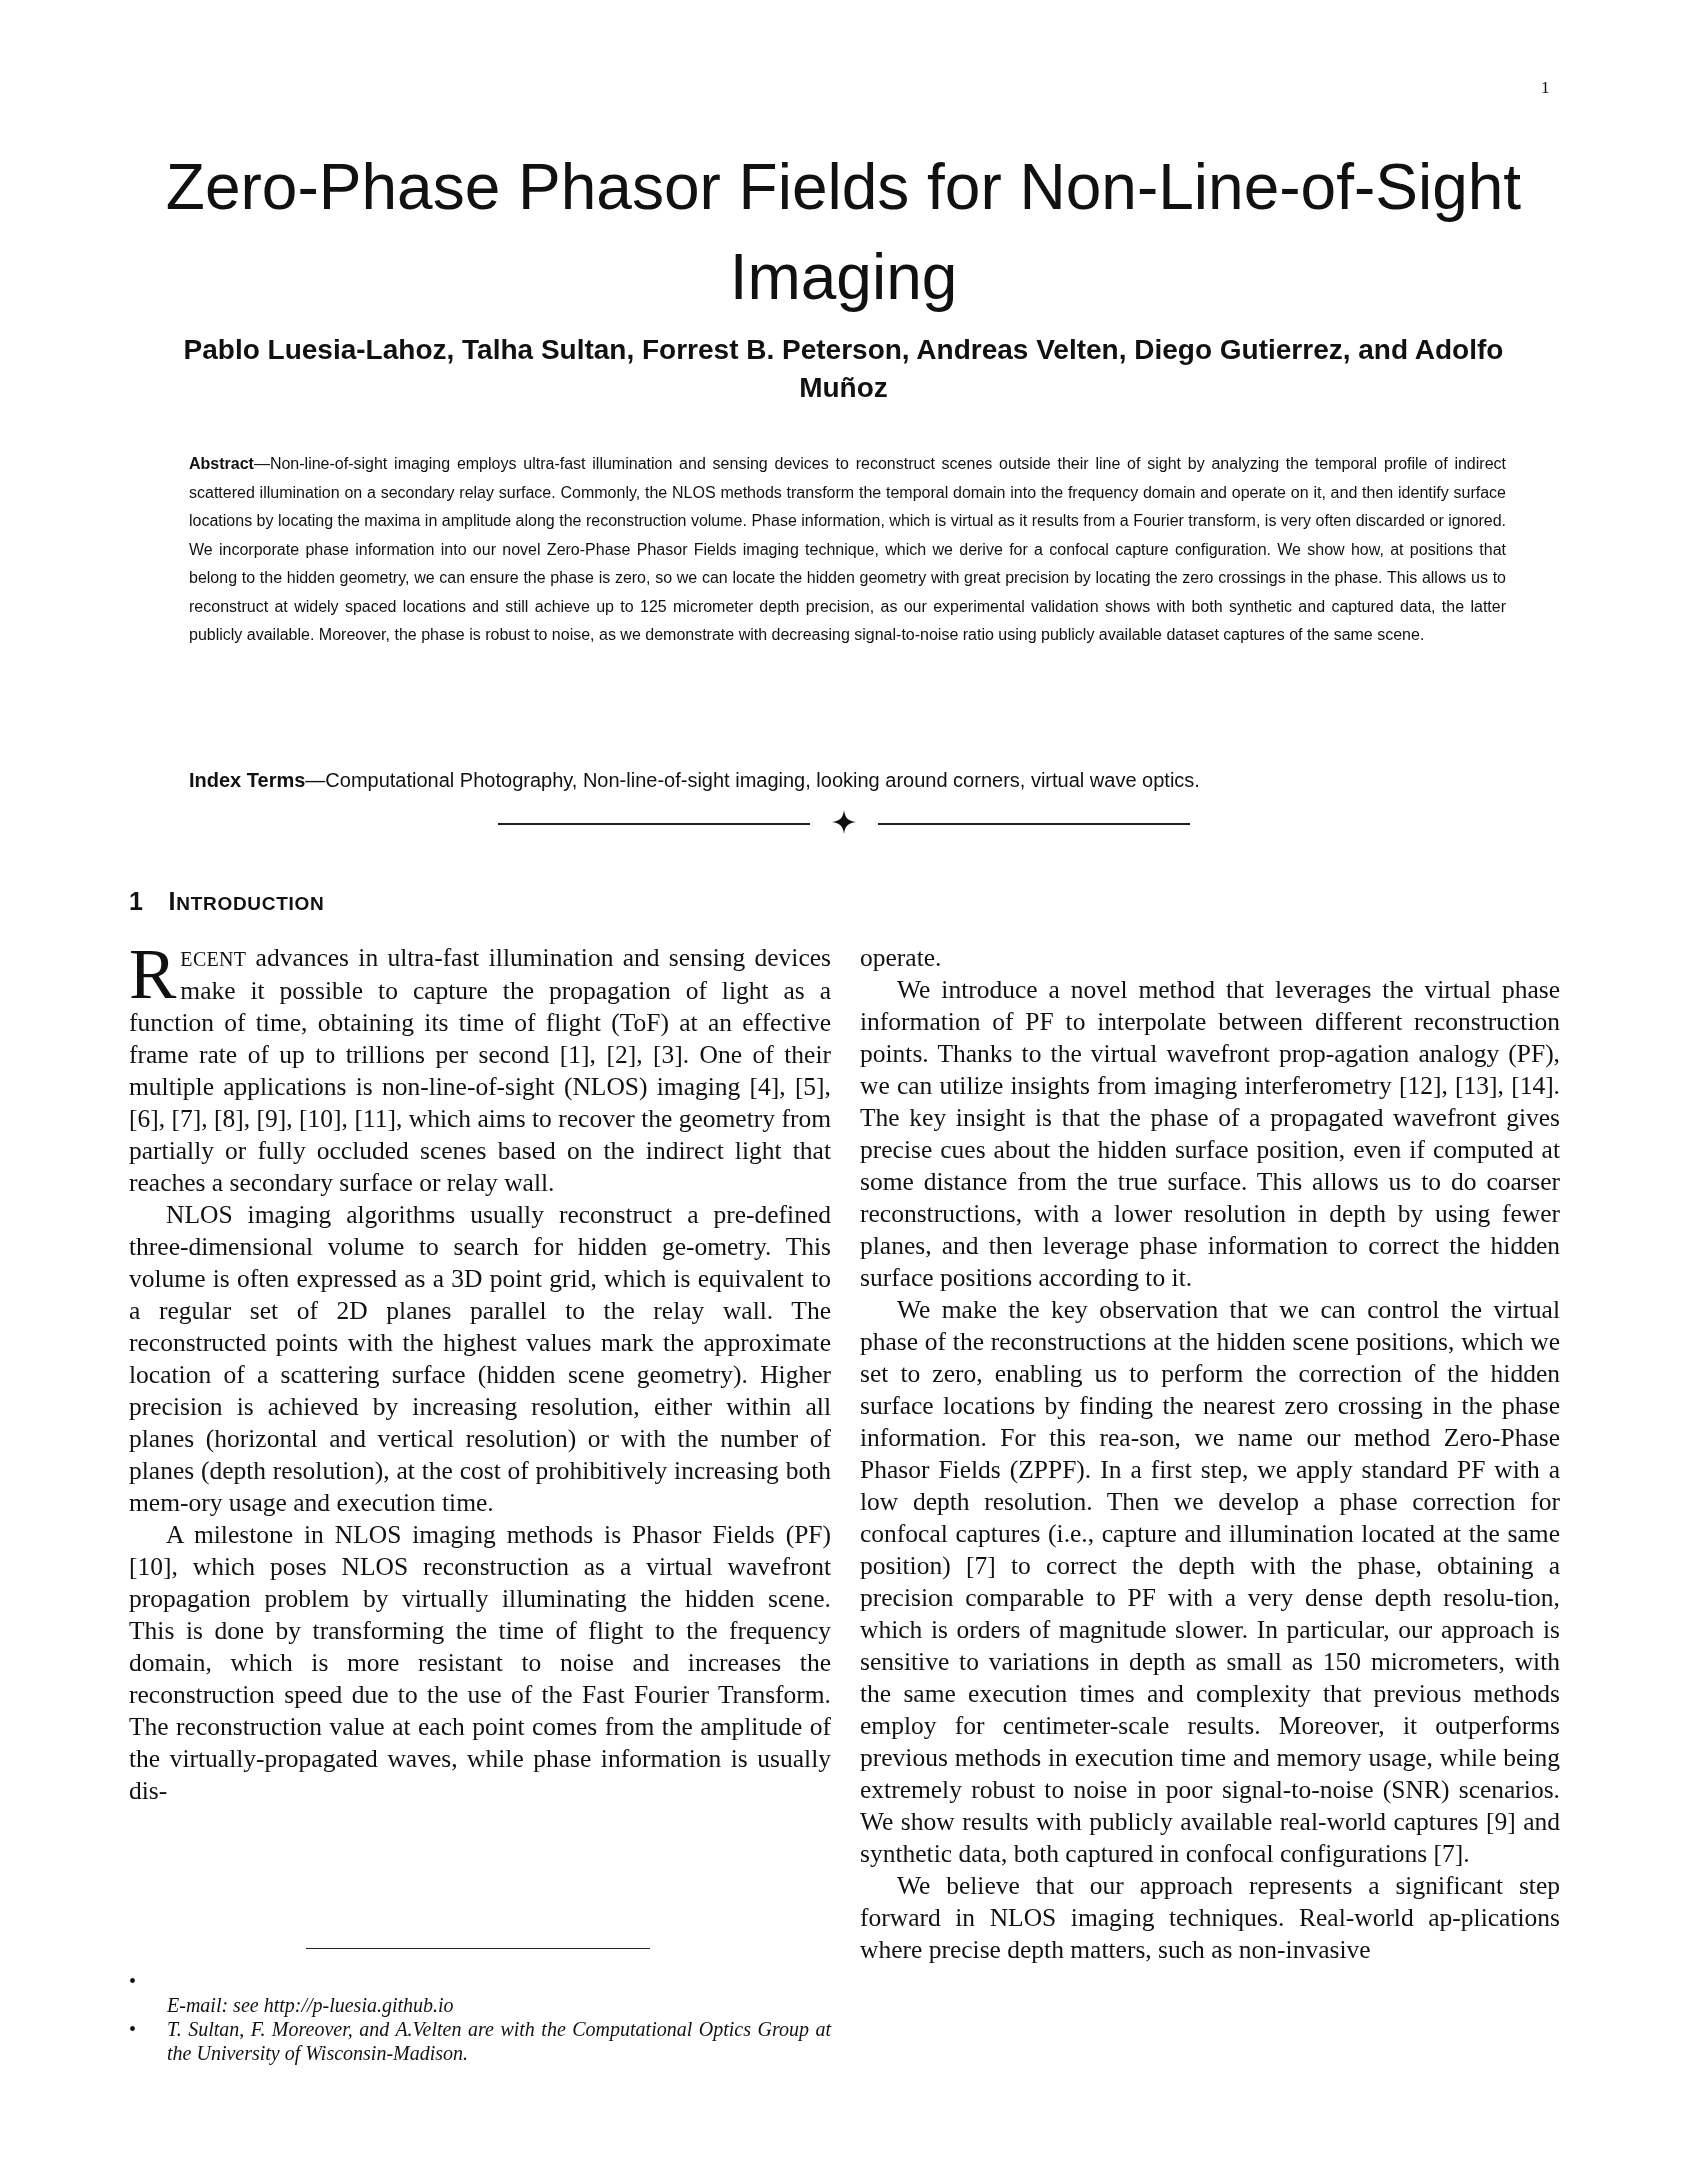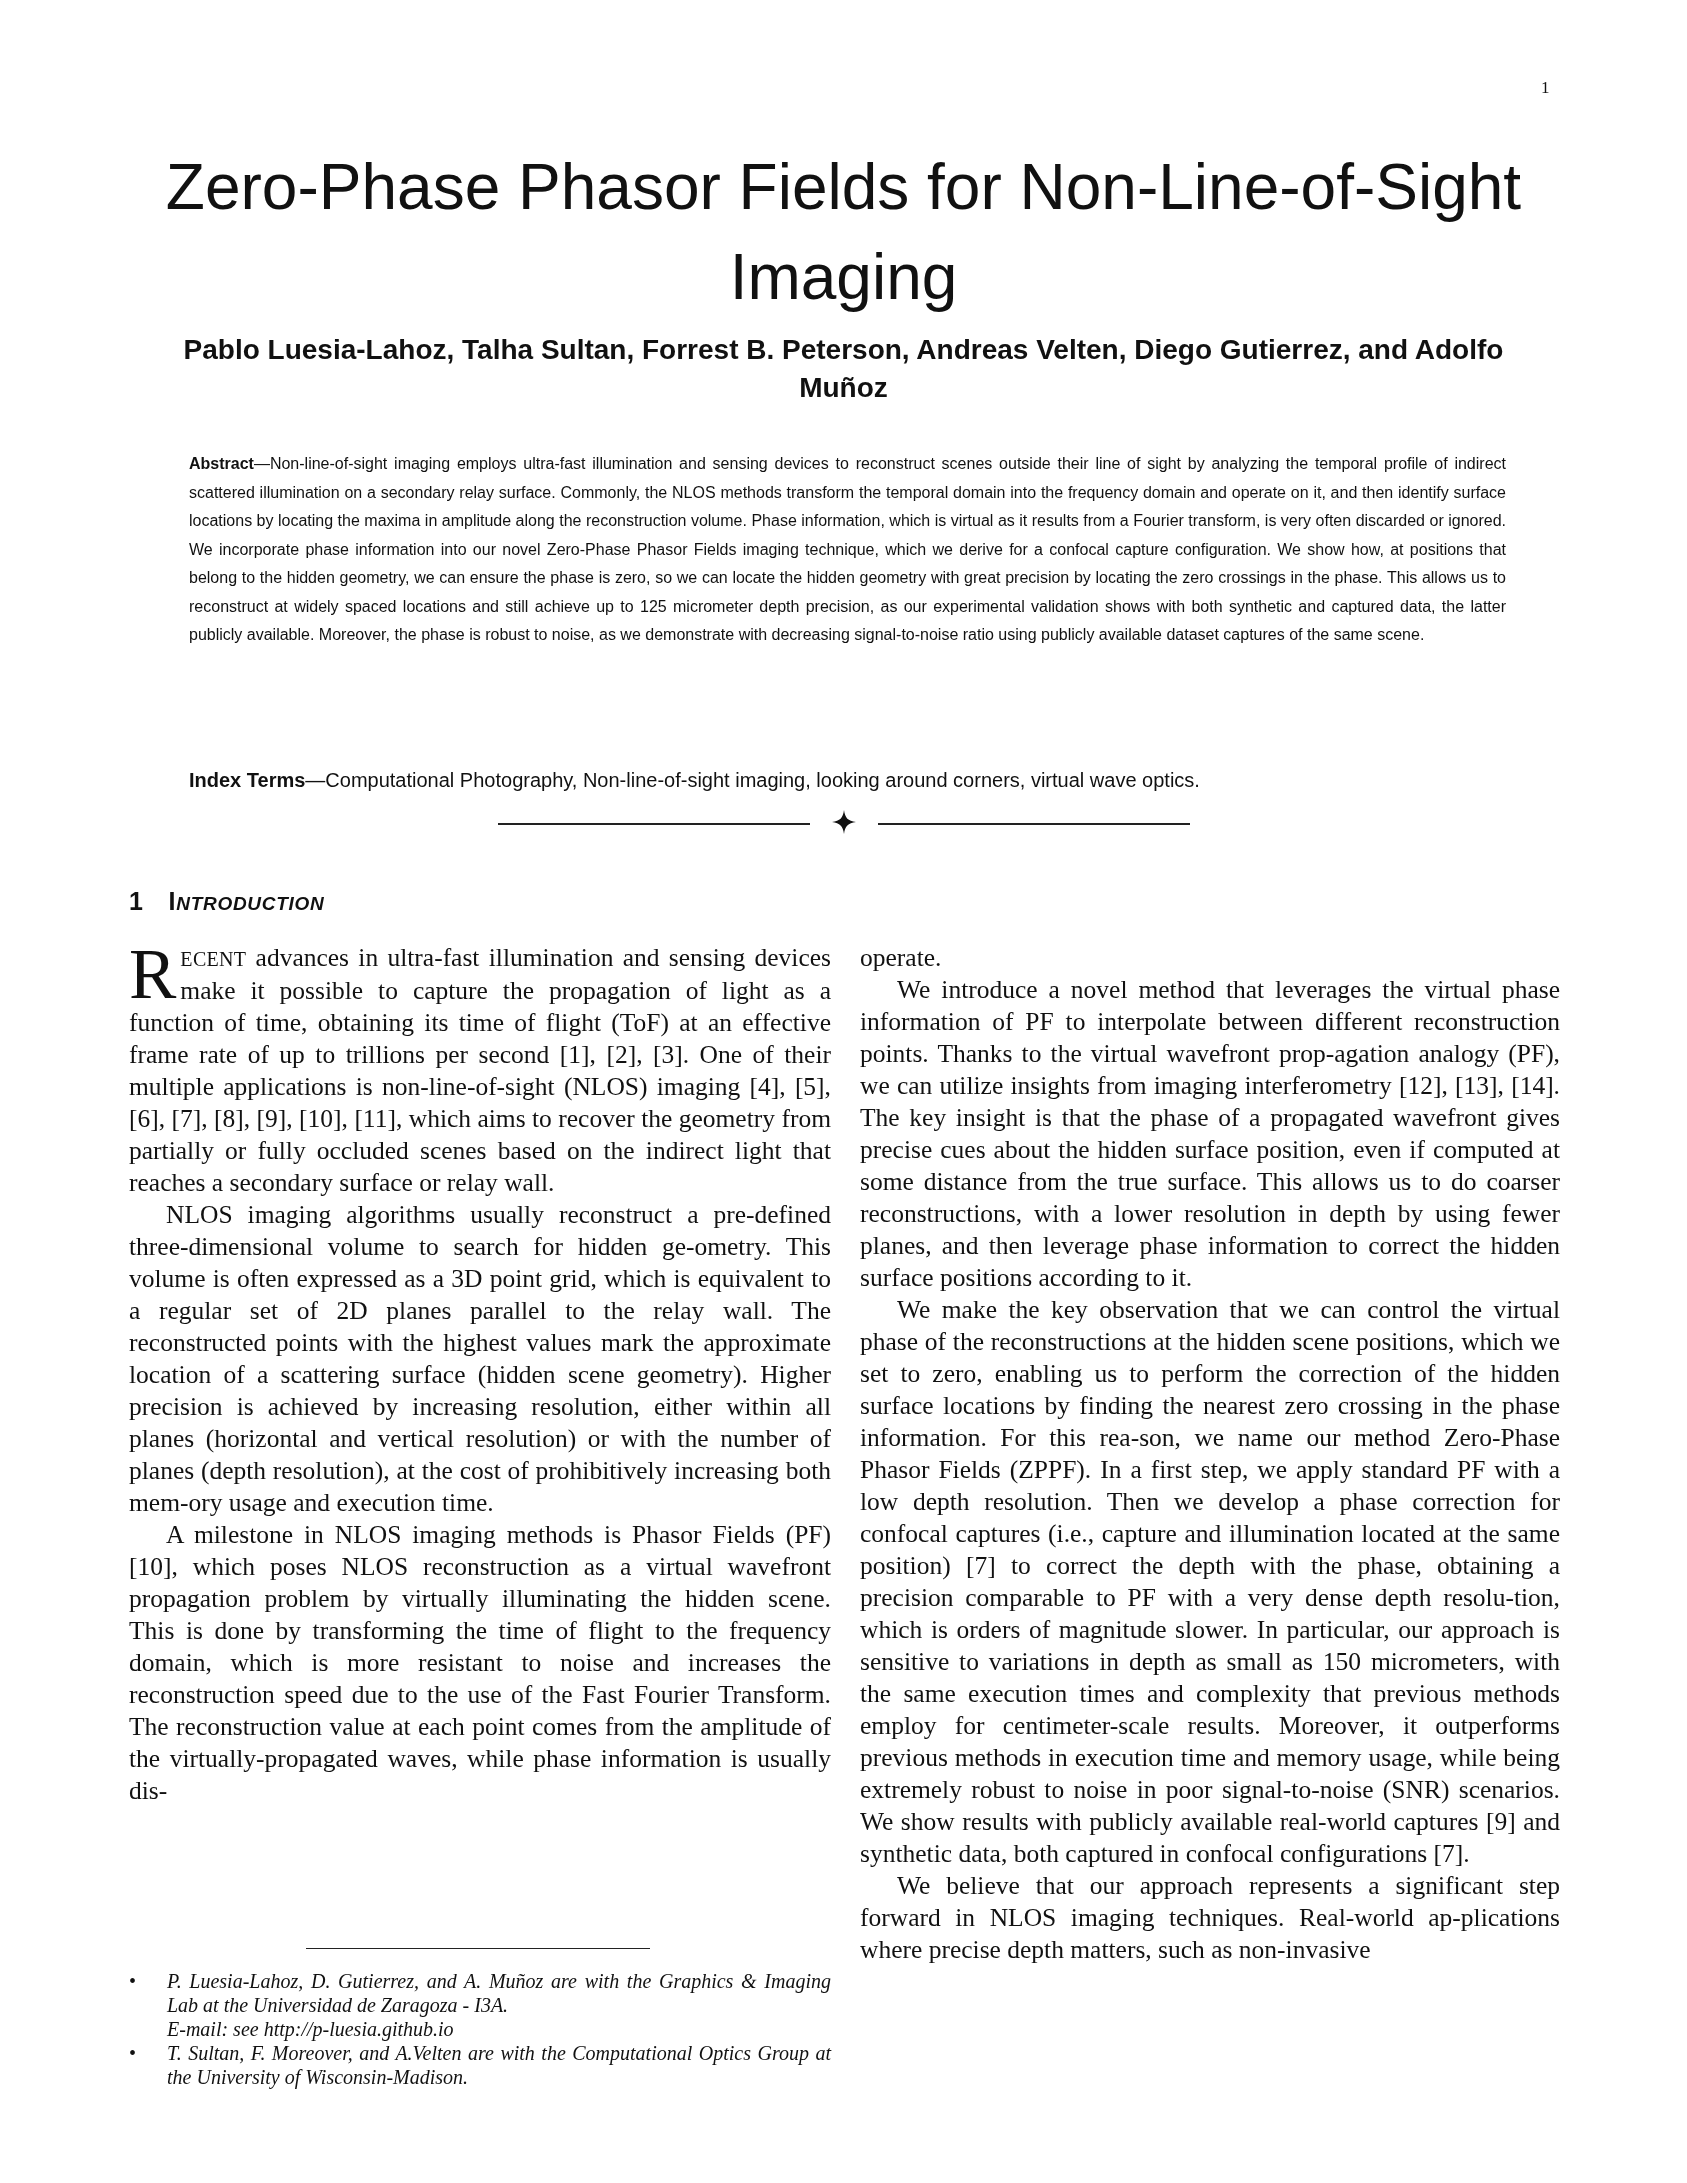--- a/index.html
+++ b/index.html
@@ -25,21 +25,21 @@
   #divider { position: absolute; top: 814px; left: 498px; width: 692px; height: 20px; }
   #divider .rule { position: absolute; top: 9.3px; height: 2px; background: #222; width: 312px; }
   #divider .rule.left { left: 0; }
   #divider .rule.right { right: 0; }
   #divider .star { position: absolute; left: 334px; top: -4px; width: 24px; height: 24px; }
 
   #section-heading { position: absolute; top: 887px; left: 129px; font-size: 25px;
                      font-weight: bold; letter-spacing: 0.7px; margin: 0; }
   #section-heading .num { margin-right: 25px; }
   #section-heading .big { font-size: 25px; }
-  #section-heading .small { font-size: 19px; font-style: italic; }
+  #section-heading .small { font-size: 19px; }
 
   .col { position: absolute; width: 702px; font-size: 25.5px; line-height: 32px;
          text-align: justify; hyphens: manual; }
   #col-left { top: 942px; left: 129px; }
   #col-right { top: 942px; left: 860px; width: 700px; }
   .col p { margin: 0; text-indent: 37px; }
   .col p.noindent { text-indent: 0; }
   .dropcap { float: left; font-size: 71px; line-height: 57px; margin: 4px 4px 0 0; }
   .smallcaps { font-size: 20px; letter-spacing: 0.3px; }
 
@@ -91,21 +91,21 @@
   <p>We introduce a novel method that leverages the virtual phase information of PF to interpolate between different reconstruction points. Thanks to the virtual wavefront prop-agation analogy (PF), we can utilize insights from imaging interferometry [12], [13], [14]. The key insight is that the phase of a propagated wavefront gives precise cues about the hidden surface position, even if computed at some distance from the true surface. This allows us to do coarser reconstructions, with a lower resolution in depth by using fewer planes, and then leverage phase information to correct the hidden surface positions according to it.</p>
   <p>We make the key observation that we can control the virtual phase of the reconstructions at the hidden scene positions, which we set to zero, enabling us to perform the correction of the hidden surface locations by finding the nearest zero crossing in the phase information. For this rea-son, we name our method Zero-Phase Phasor Fields (ZPPF). In a first step, we apply standard PF with a low depth resolution. Then we develop a phase correction for confocal captures (i.e., capture and illumination located at the same position) [7] to correct the depth with the phase, obtaining a precision comparable to PF with a very dense depth resolu-tion, which is orders of magnitude slower. In particular, our approach is sensitive to variations in depth as small as 150 micrometers, with the same execution times and complexity that previous methods employ for centimeter-scale results. Moreover, it outperforms previous methods in execution time and memory usage, while being extremely robust to noise in poor signal-to-noise (SNR) scenarios. We show results with publicly available real-world captures [9] and synthetic data, both captured in confocal configurations [7].</p>
   <p>We believe that our approach represents a significant step forward in NLOS imaging techniques. Real-world ap-plications where precise depth matters, such as non-invasive</p>
 </div>
 
 <div id="footnote-rule"></div>
 
 <ul id="footnotes" class="serif">
   <li>
     <span class="bullet">•</span>
-    <span>P. Luesia-Lahoz, D. Gutierrez, and A. Muñoz are with the Graphics &amp; Imaging Lab at the Universidad de Zaragoza - I3A.</span><br>
+    <br>
     <span>E-mail: see http://p-luesia.github.io</span>
   </li>
   <li>
     <span class="bullet">•</span>
     <span>T. Sultan, F. Moreover, and A.Velten are with the Computational Optics Group at the University of Wisconsin-Madison.</span>
   </li>
 </ul>
 
 
 </body></html>

